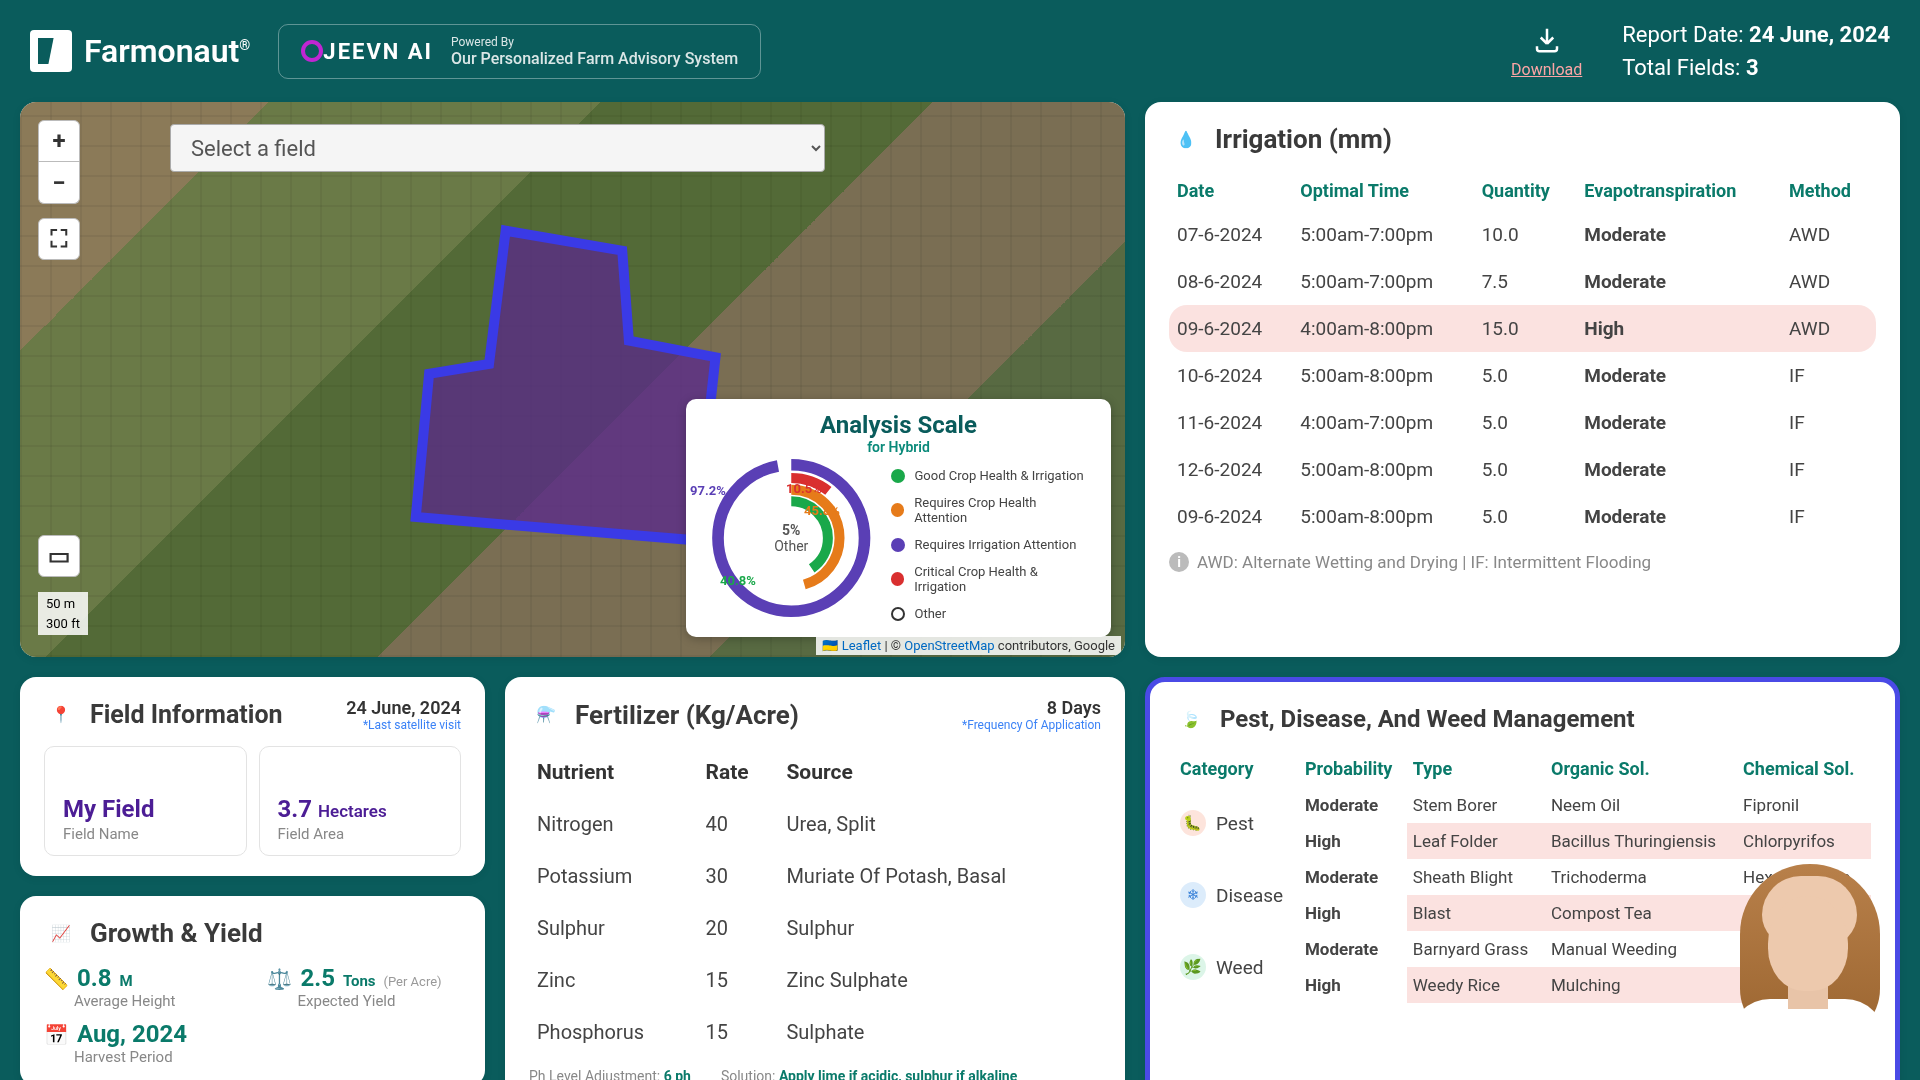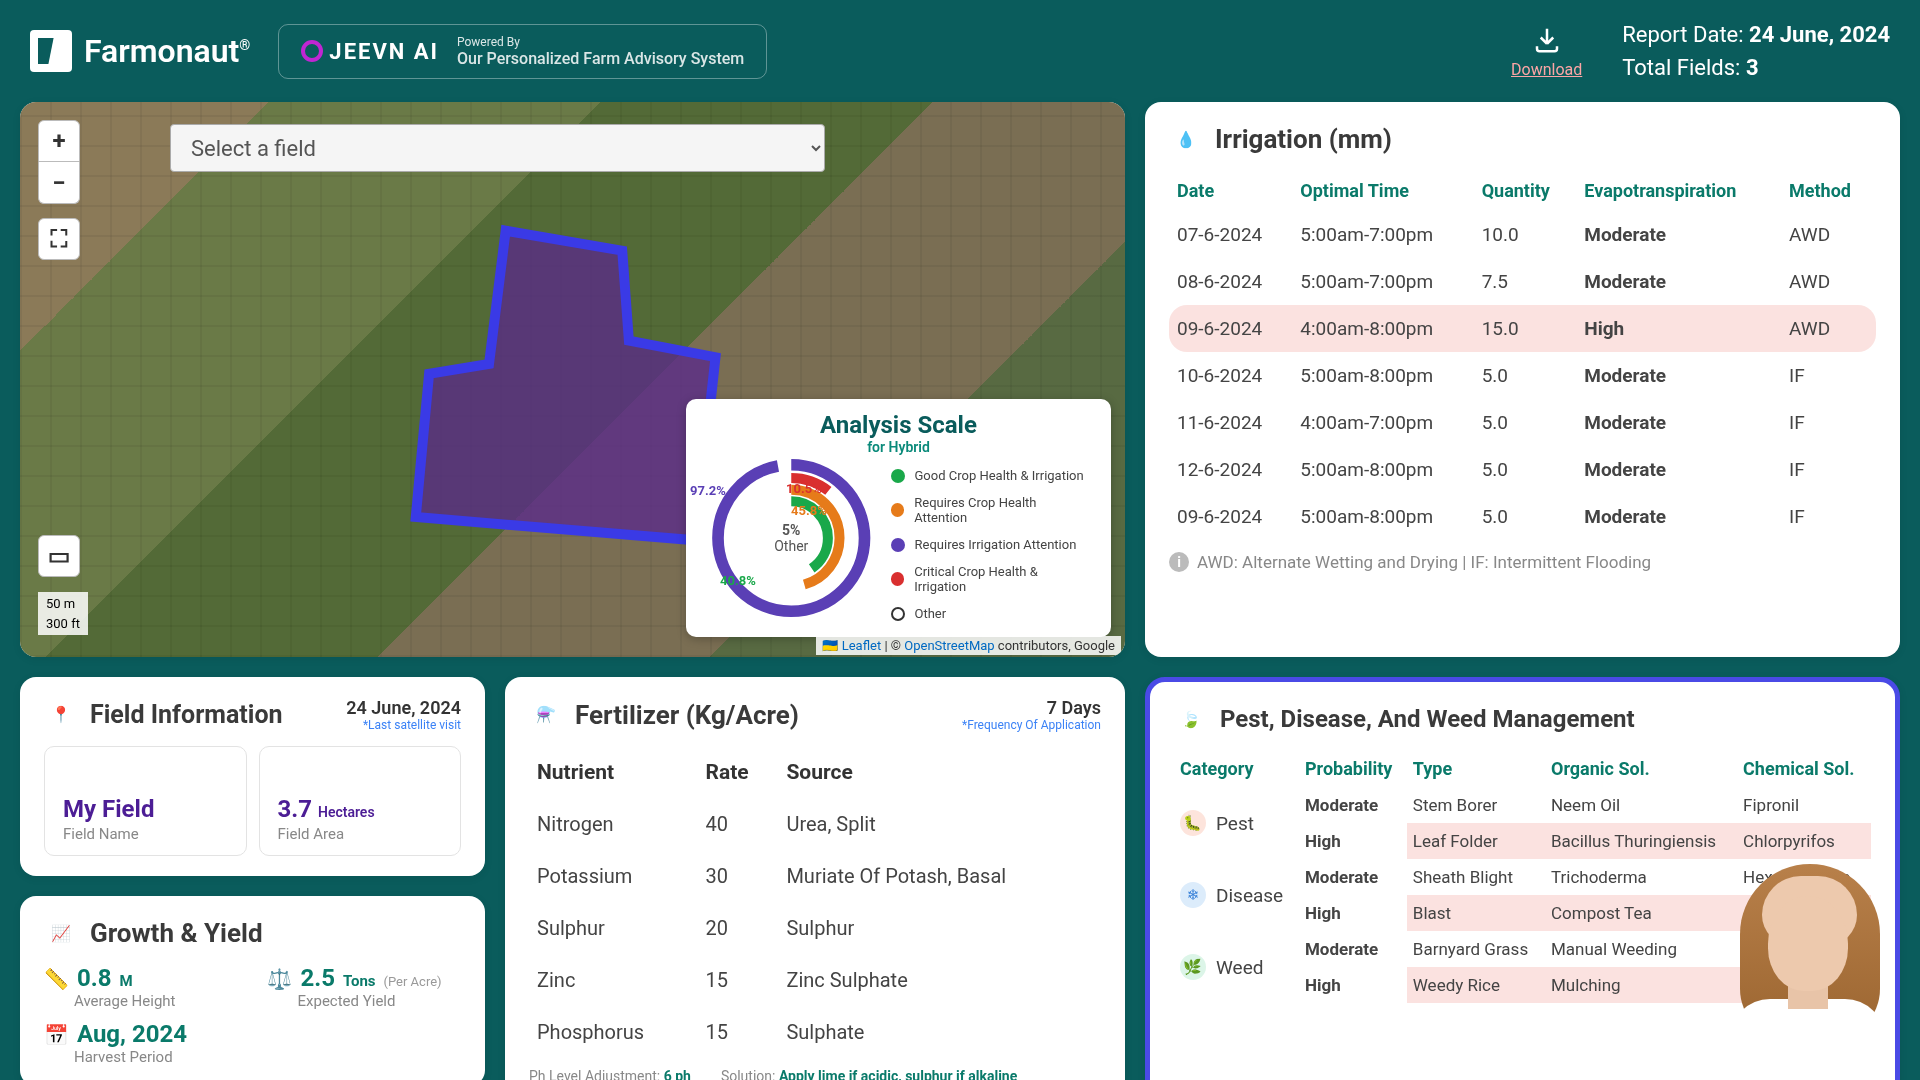--- a/index.html
+++ b/index.html
@@ -5,21 +5,21 @@
 * { margin: 0; padding: 0; box-sizing: border-box; font-family: -apple-system, BlinkMacSystemFont, "Segoe UI", Roboto, sans-serif; }
 body { background: #0a5c5c; width: 1920px; height: 1080px; overflow: hidden; }
 
 
 .header { display: flex; align-items: center; padding: 18px 30px; gap: 28px; color: #fff; }
 .logo { display: flex; align-items: center; gap: 12px; font-size: 32px; font-weight: 600; }
 .logo-icon { width: 42px; height: 42px; background: #fff; border-radius: 4px; position: relative; }
 .logo-icon::before { content:""; position:absolute; inset:8px; background:#0a5c5c; clip-path: polygon(0 0,60% 0,40% 100%,0 100%); }
 .sup { font-size: 14px; vertical-align: super; }
 .jeevn-box { border: 1px solid rgba(255,255,255,.35); border-radius: 10px; padding: 10px 22px; display: flex; align-items: center; gap: 18px; }
-.jeevn-logo { color: #fff; font-size: 22px; font-weight: 700; letter-spacing: 2px; display:flex; align-items:center; gap:6px;}
+.jeevn-logo { color: #fff; font-size: 22px; font-weight: 700; letter-spacing: 2px; display:flex; align-items:center; }
 .jeevn-logo .ring{ width:22px;height:22px;border:4px solid #c026d3;border-radius:50%;}
 .jeevn-sub { font-size: 12px; opacity: .85; }
 .jeevn-sub .p2 { font-size: 16px; font-weight: 500; }
 .header-right { margin-left: auto; display: flex; align-items: center; gap: 40px; }
 .download { display: flex; flex-direction: column; align-items: center; color: #fca5a5; font-size: 16px; text-decoration: underline; gap:4px;}
 .dl-icon { width: 32px; height: 32px; display:flex;align-items:center;justify-content:center;}
 .dl-icon svg{stroke:#fff;stroke-width:2;fill:none;}
 .report-meta { font-size: 22px; line-height: 1.5; }
 .report-meta b { font-weight: 700; }
 
@@ -68,21 +68,21 @@
 .card-title { font-size: 26px; font-weight: 700; color: #3a3a3a; }
 .card-icon { width: 34px; height: 34px; display:flex;align-items:center;justify-content:center;}
 .card-meta { margin-left: auto; text-align: right; }
 .card-meta .m1 { font-size: 18px; font-weight: 600; color: #333; }
 .card-meta .m2 { font-size: 12px; color: #3b82f6; }
 
 
 .fi-grid { display: grid; grid-template-columns: 1fr 1fr; gap: 12px; margin-top: 8px; }
 .fi-cell { border: 1px solid #e3e3e3; border-radius: 10px; padding: 12px 18px; }
 .fi-val { font-size: 24px; font-weight: 700; color: #4c1d95; margin-top: 36px; }
-.fi-val .unit { font-size: 14px; font-weight: 600; }
+.fi-val .unit { font-size: 17px; font-weight: 600; }
 .fi-lbl { font-size: 15px; color: #888; margin-top: 2px; }
 
 
 .gy-grid { display: grid; grid-template-columns: 1fr 1fr; gap: 10px 30px; }
 .gy-cell { display: flex; flex-direction: column; }
 .gy-top { display: flex; align-items: baseline; gap: 8px; }
 .gy-ico { color: #888; font-size: 20px; }
 .gy-val { font-size: 24px; font-weight: 700; color: #0a7a6a; }
 .gy-unit { font-size: 15px; font-weight: 700; color: #0a7a6a; }
 .gy-unit2 { font-size: 13px; color: #999; }
@@ -188,21 +188,21 @@
           <circle cx="50" cy="50" r="36" fill="none" stroke="#d92f2f" stroke-width="6" stroke-dasharray="24 226"></circle>
           <circle cx="50" cy="50" r="29" fill="none" stroke="#e67b1a" stroke-width="6" stroke-dasharray="83 182"></circle>
           <circle cx="50" cy="50" r="22" fill="none" stroke="#1aa84a" stroke-width="6" stroke-dasharray="56 138"></circle>
         </svg>
         <div class="donut-center">
             <b>5%</b>
             <span>Other</span>
           </div>
         <div class="donut-lbl" style="left:-18px;top:30px;color:#5a3fb5">97.2%</div>
         <div class="donut-lbl" style="left:78px;top:28px;color:#d92f2f">10.5%</div>
-        <div class="donut-lbl" style="left:83px;top:50px;color:#e67b1a">45.8%</div>
+        <div class="donut-lbl" style="left:96px;top:50px;color:#e67b1a">45.8%</div>
         <div class="donut-lbl" style="left:12px;top:120px;color:#1aa84a">40.8%</div>
       </div>
       <div class="legend" id="legend">
           <div class="legend-row">
             <span class="dot" style="background: rgb(26, 168, 74);"></span>
             <span>Good Crop Health &amp; Irrigation</span>
           </div>
           <div class="legend-row">
             <span class="dot" style="background: rgb(230, 123, 26);"></span>
             <span>Requires Crop Health Attention</span>
@@ -357,21 +357,21 @@
         </div>
       </div>
     </div>
   </div>
 
   <div class="card" style="grid-column:2;grid-row:2;">
     <div class="card-head">
       <div class="card-icon">⚗️</div>
       <div class="card-title">Fertilizer (Kg/Acre)</div>
       <div class="card-meta">
-        <div class="m1">7 Days</div>
+        <div class="m1">8 Days</div>
         <div class="m2">*Frequency Of Application</div>
       </div>
     </div>
     <table class="tbl fert">
       <thead>
           <tr id="fert-head">
             <th>Nutrient</th>
             <th>Rate</th>
             <th>Source</th>
           </tr>

